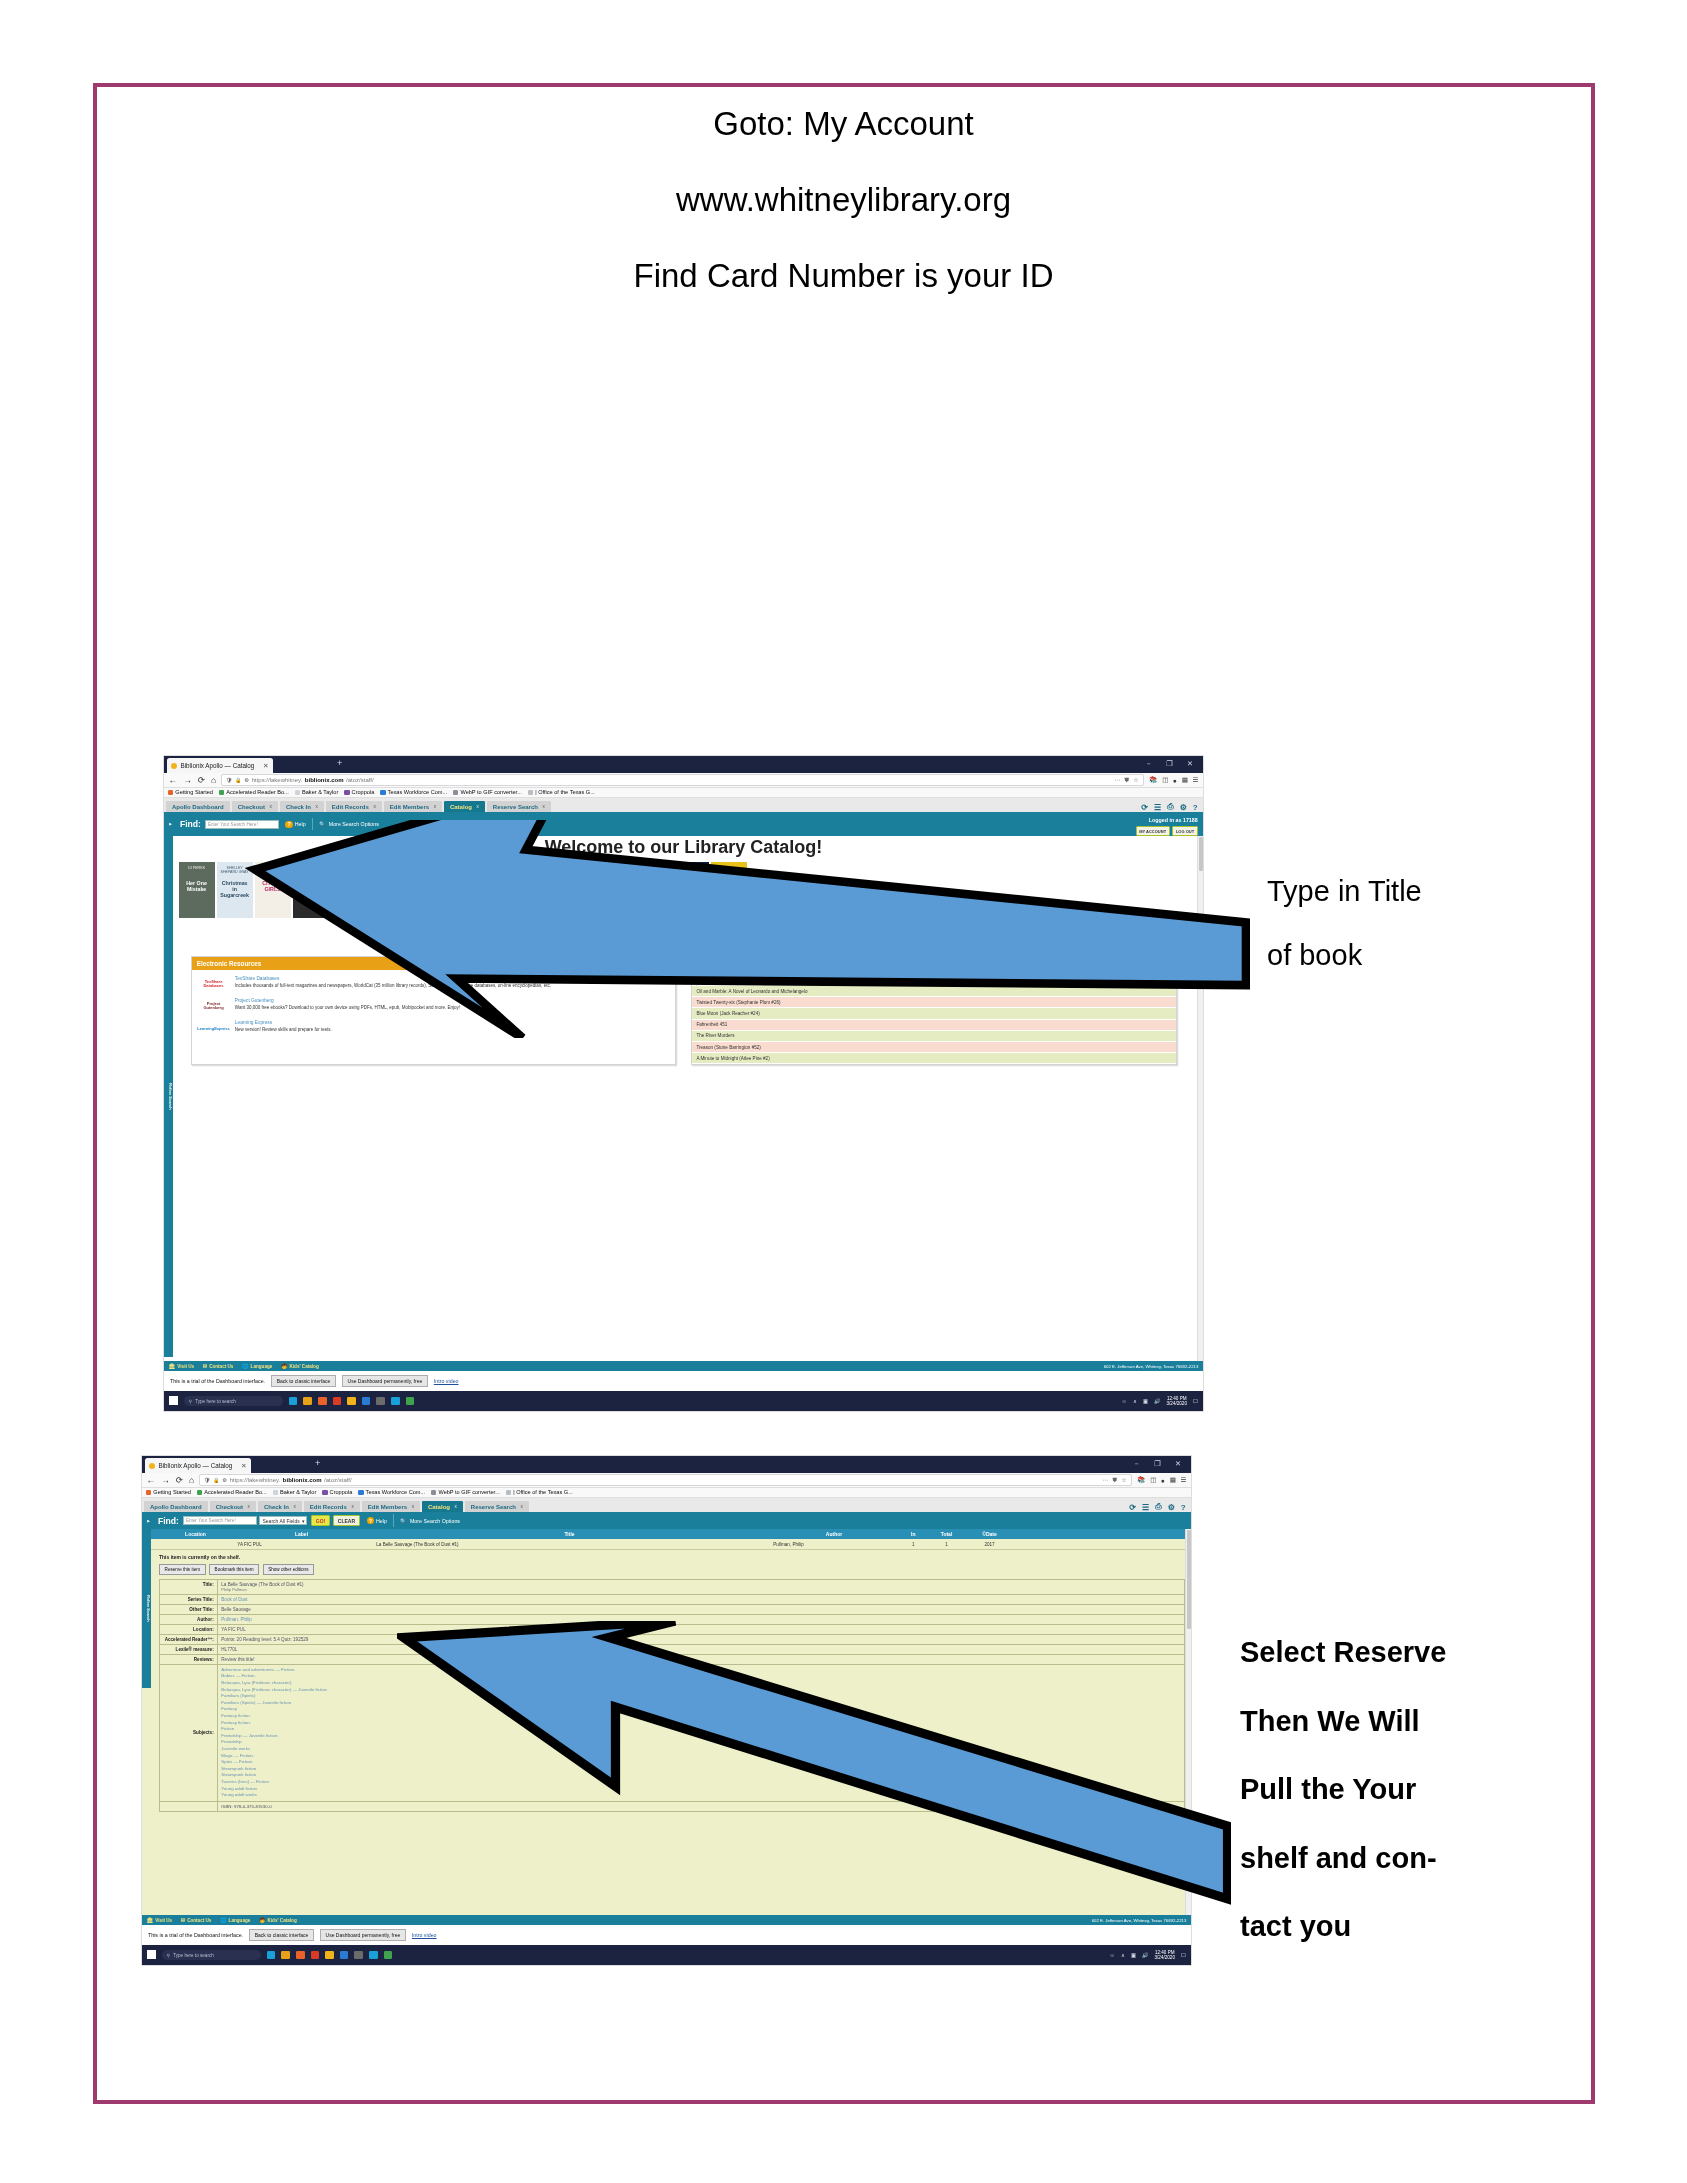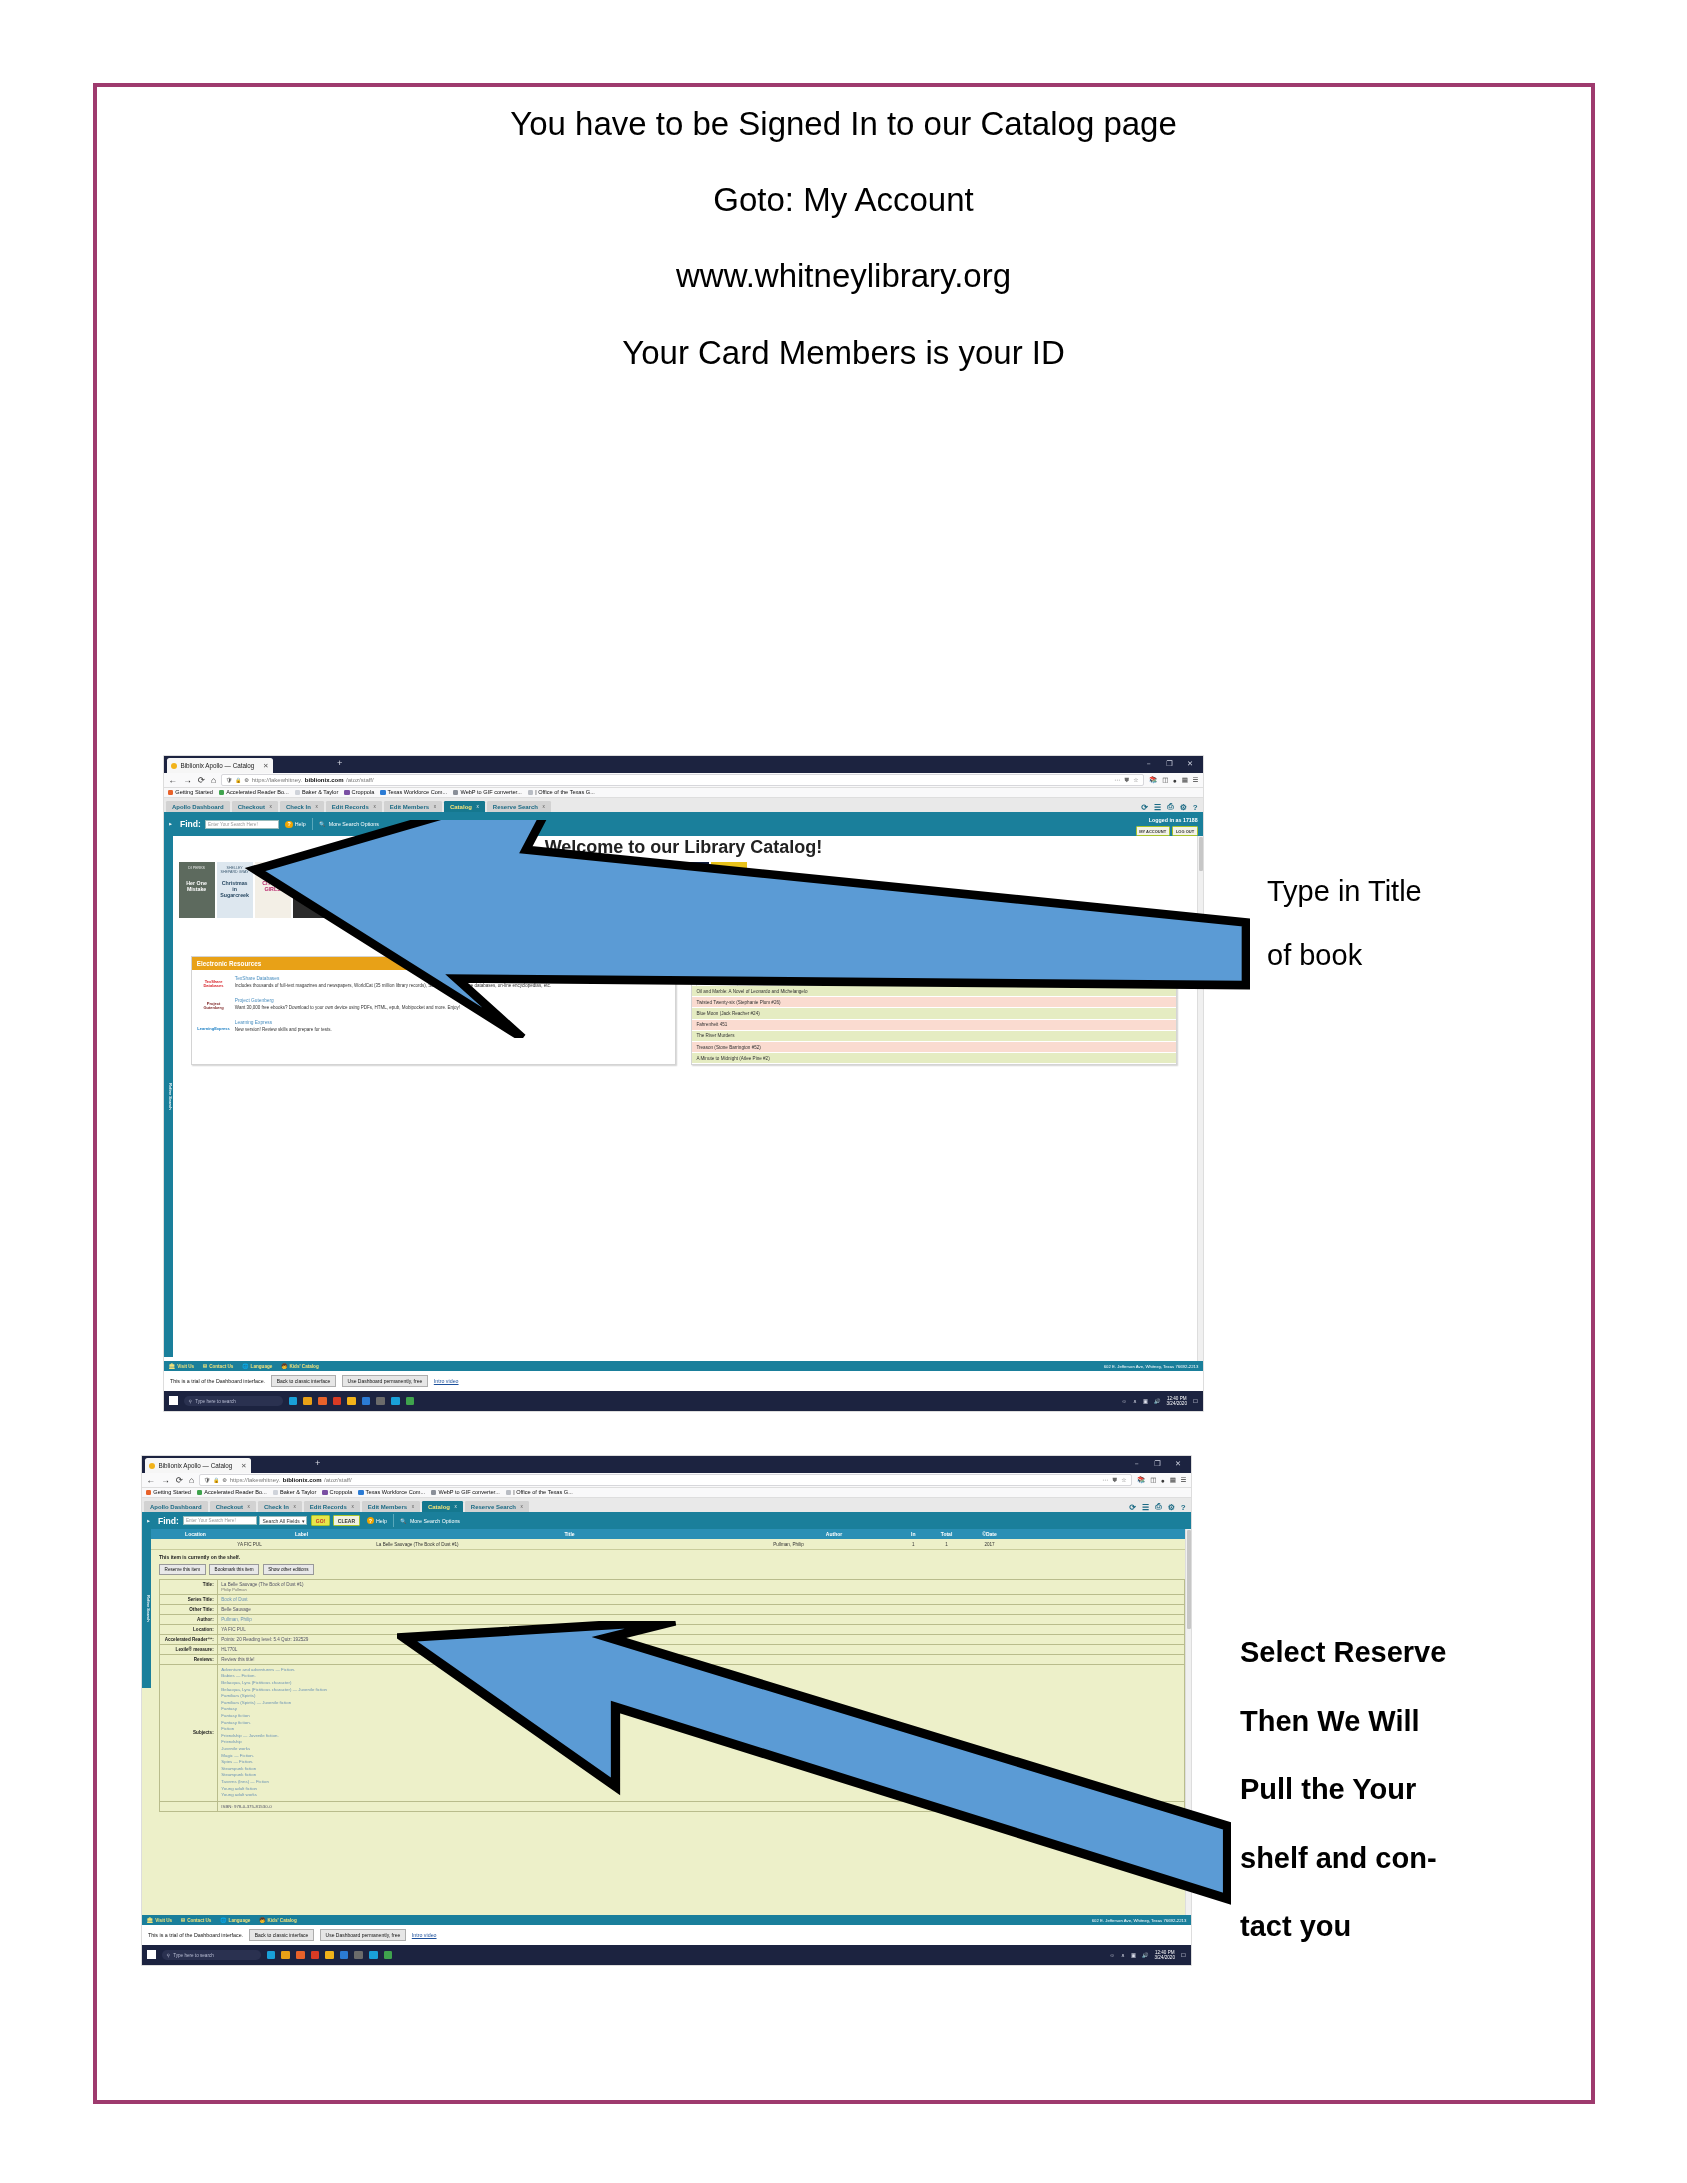--- a/index.html
+++ b/index.html
@@ -146,24 +146,23 @@
 
   
   .arrow{ position:absolute; pointer-events:none; }
 </style>
 </head>
 <body>
 
 <div class="page-border"></div>
 
 <div class="hdr">
-  <p>You have to be Signed In to our Catalog page</p>
   <p>Goto: My Account</p>
   <p>www.whitneylibrary.org</p>
-  <p>Your Card Members is your ID</p>
+  <p>Find Card Number is your ID</p>
 </div>
 
 <div class="anno" id="anno1">
   <div>Type in Title</div>
   <div style="margin-top:20px">of book</div>
 </div>
 
 <div class="anno" id="anno2">
   <div>Select Reserve</div>
   <div>Then We Will</div>

